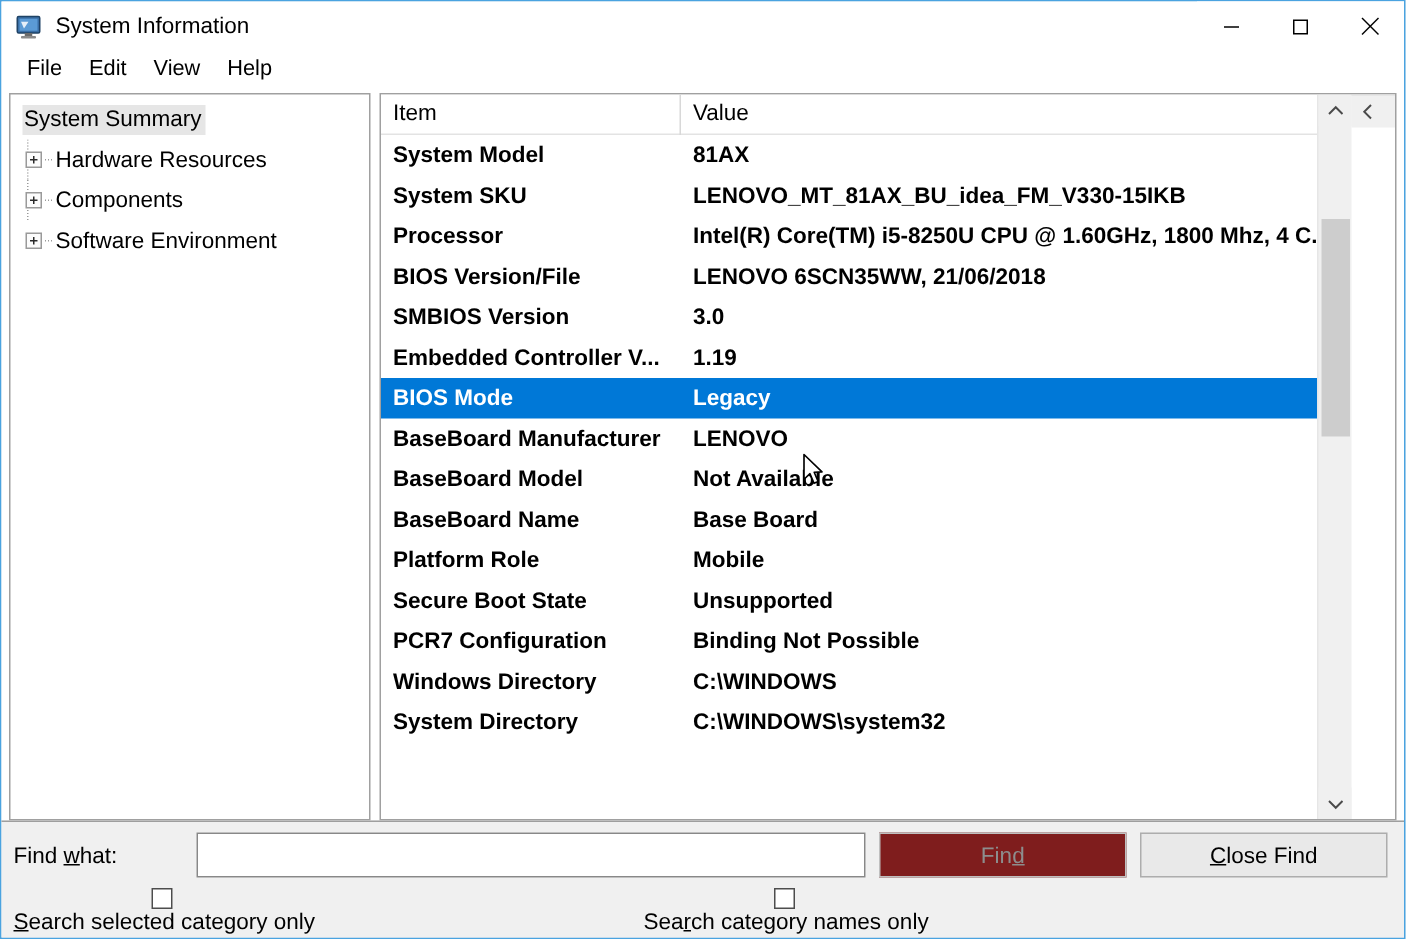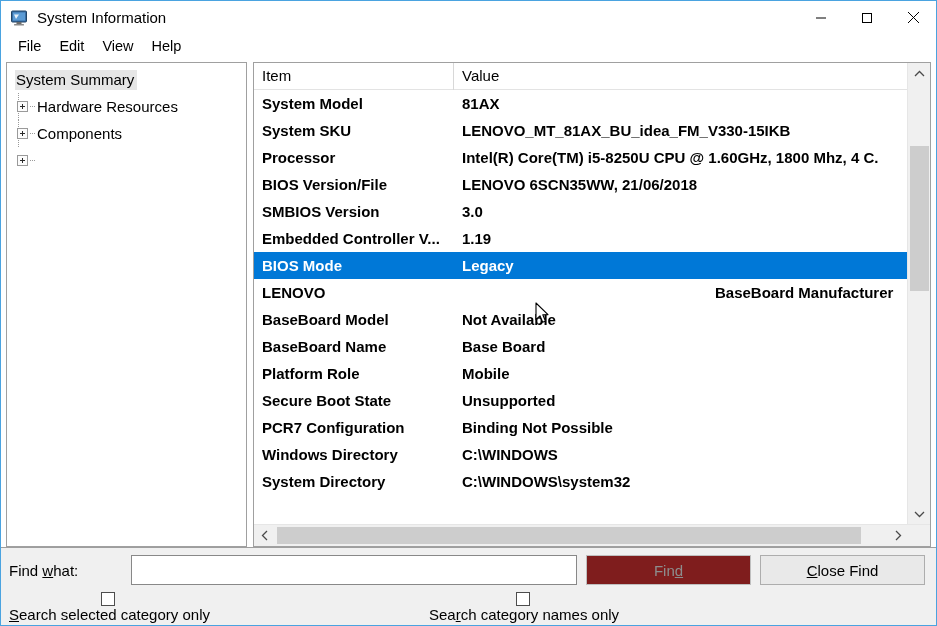--- a/index.html
+++ b/index.html
@@ -151,21 +151,21 @@
   }
 
   
   .list-pane {
     flex: 1 1 auto;
     margin-left: 6px;
     box-sizing: border-box;
     border: 1px solid #a0a0a0;
     background: #ffffff;
     display: flex;
-    flex-direction: column;
+    flex-direction: row;
     min-width: 0;
     overflow: hidden;
   }
   .list-body-wrap {
     flex: 1 1 auto;
     display: flex;
     min-height: 0;
   }
   .list-cols {
     flex: 1 1 auto;
@@ -385,20 +385,21 @@
       </div>
       <div class="tree-node">
         <div class="dotline"></div>
         <span class="expander"></span>
         <span class="dotdash"></span>
         <span class="label">Components</span>
       </div>
       <div class="tree-node">
         <span class="expander"></span>
         <span class="dotdash"></span>
+        <span class="label">Software Environment</span>
       </div>
     </div>
 
     <div class="list-pane">
       <div class="list-body-wrap">
         <div class="list-cols">
           <div class="list-header">
             <div class="hcell item">Item</div>
             <div class="hcell value">Value</div>
           </div>
@@ -425,22 +426,22 @@
               </div>
               <div class="row">
                 <div class="cell item">Embedded Controller V...</div>
                 <div class="cell value">1.19</div>
               </div>
               <div class="row selected">
                 <div class="cell item">BIOS Mode</div>
                 <div class="cell value">Legacy</div>
               </div>
               <div class="row">
+                <div class="cell item">BaseBoard Manufacturer</div>
                 <div class="cell value">LENOVO</div>
-                <div class="cell item">BaseBoard Manufacturer</div>
               </div>
               <div class="row">
                 <div class="cell item">BaseBoard Model</div>
                 <div class="cell value">Not Available</div>
               </div>
               <div class="row">
                 <div class="cell item">BaseBoard Name</div>
                 <div class="cell value">Base Board</div>
               </div>
               <div class="row">

